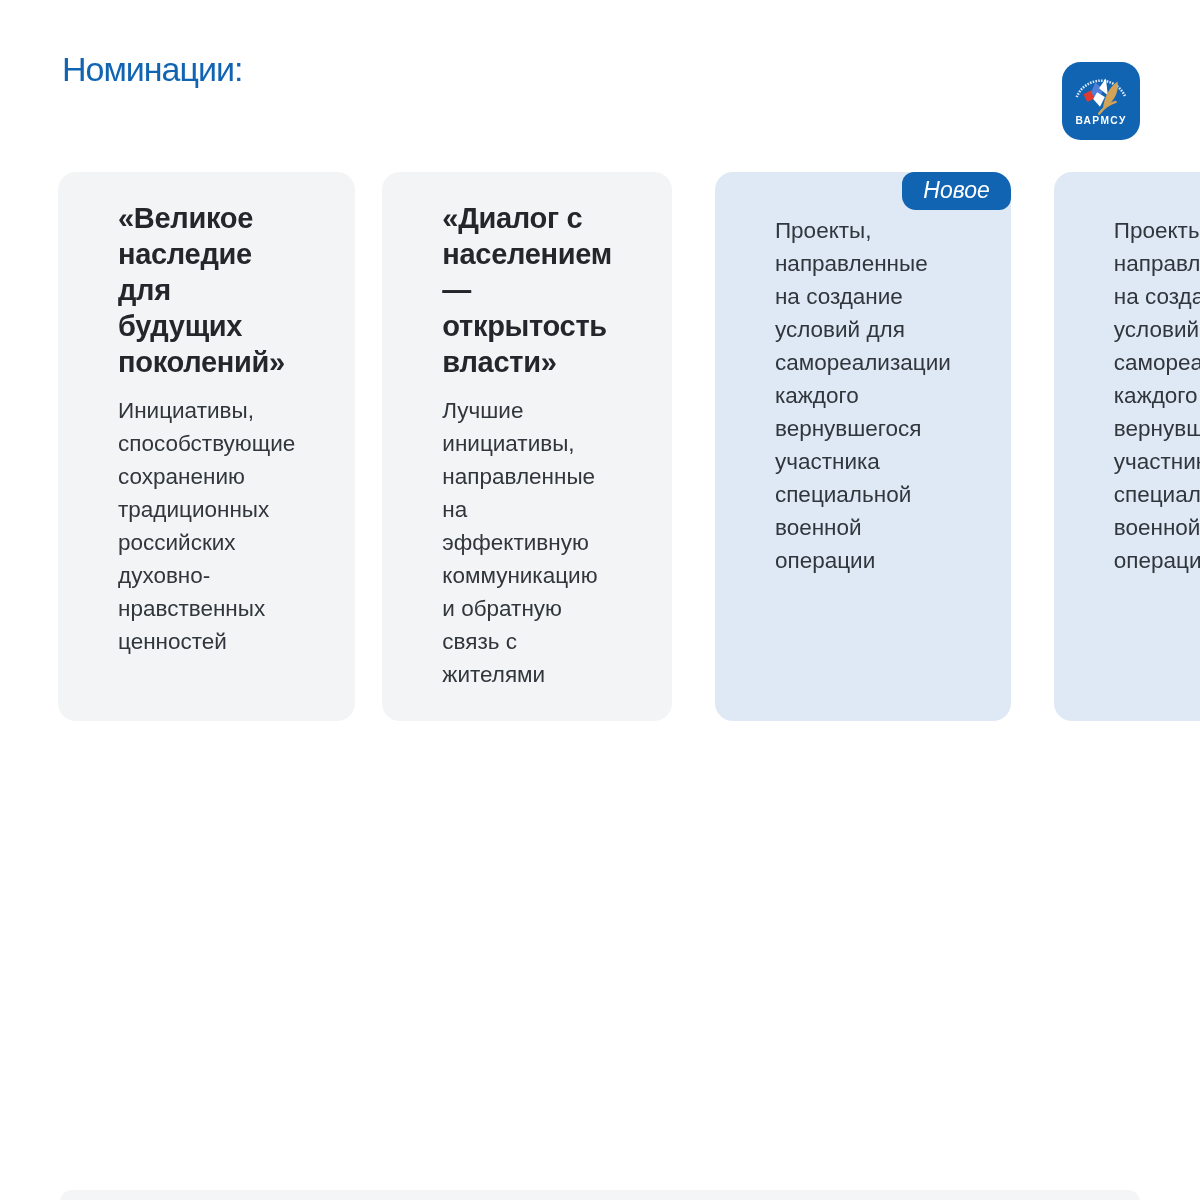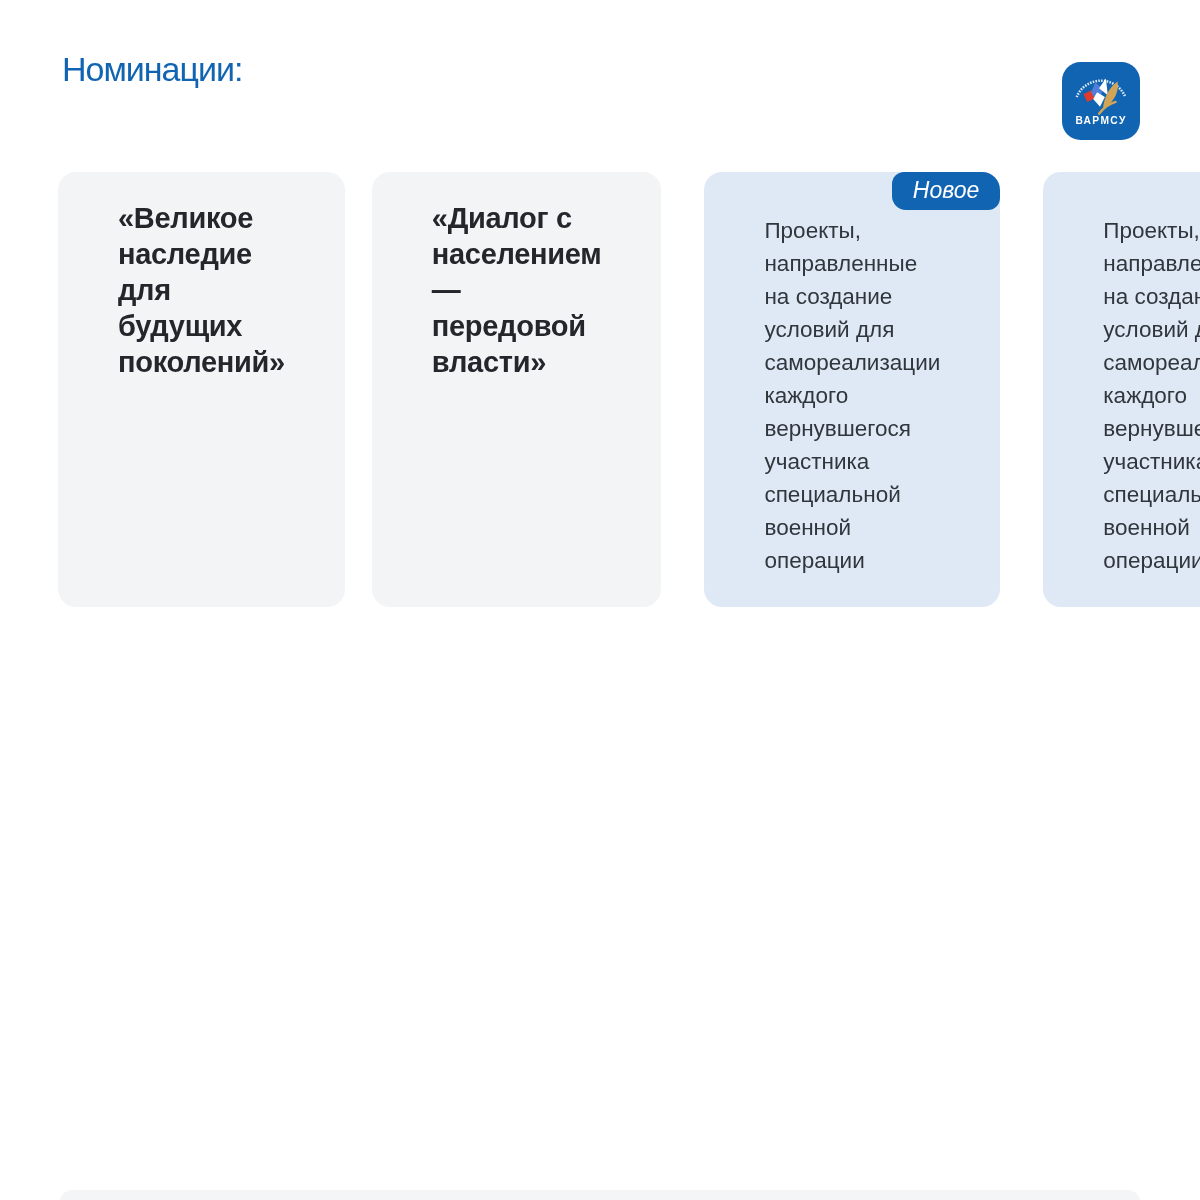--- a/index.html
+++ b/index.html
@@ -79,25 +79,29 @@
         <path d="M38,53 C42,48 48,43 55,41" fill="none" stroke="#d3a456" stroke-width="2.4" stroke-linecap="round"></path>
       </g>
       <text x="40" y="64" text-anchor="middle" font-family="Liberation Sans, sans-serif" font-size="10.5" font-weight="bold" letter-spacing="1.4" fill="#ffffff">ВАРМСУ</text>
     </svg>
   </div>
 
   <div class="cards">
   <section class="card gray">
 
     <h2 class="card-title">«Великое наследие для будущих поколений»</h2>
+    <p class="card-desc">Инициативы, способствующие сохранению традиционных российских
+духовно-нравственных ценностей</p>
   </section>
 
   <section class="card gray">
 
-    <h2 class="card-title">«Диалог с населением — передовой власти»</h2>
+    <h2 class="card-title">«Диалог с населением — открытость власти»</h2>
+    <p class="card-desc">Лучшие инициативы, направленные на эффективную коммуникацию
+и обратную связь с жителями</p>
   </section>
 
 
   <section class="card blue">
     <div class="badge">Новое</div>
     <p class="card-desc">Проекты, направленные на создание условий для самореализации каждого
 вернувшегося участника специальной военной операции</p>
   </section>
 
   <section class="card blue">

